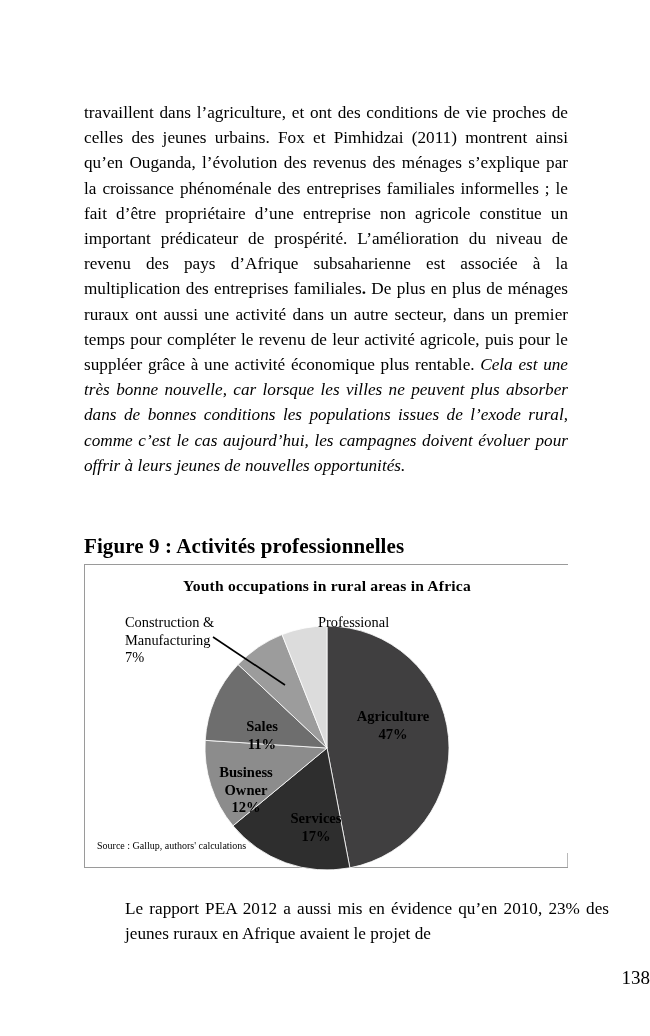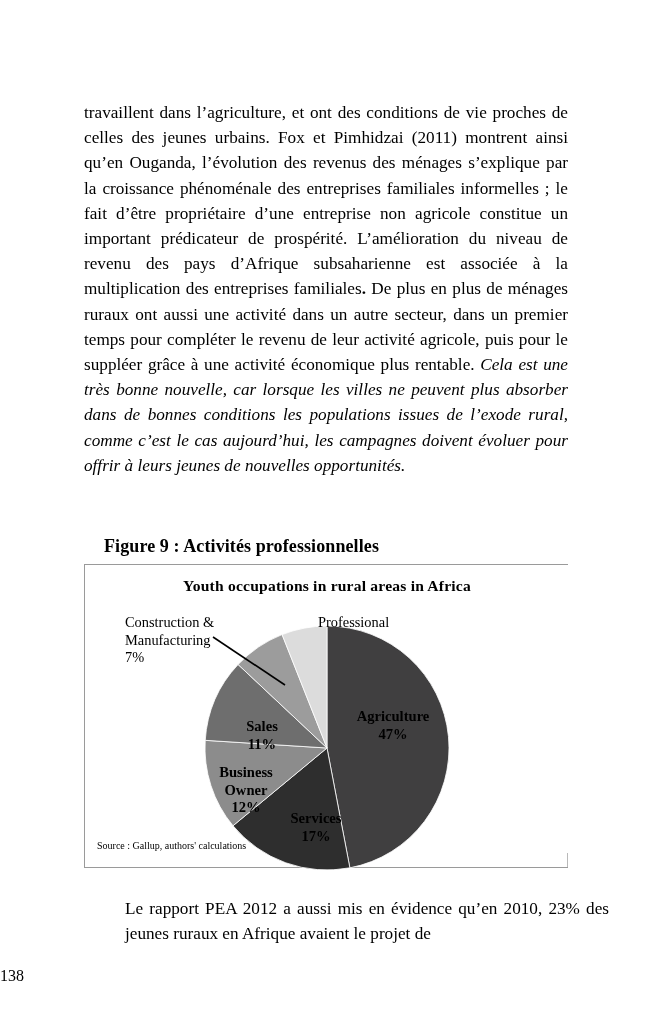--- a/index.html
+++ b/index.html
@@ -42,25 +42,24 @@
   }
   p.para .b { font-weight: bold; }
   p.para .i { font-style: italic; }
 
   
   .fig-caption {
     position: absolute;
     left: 84px;
     top: 524px;
     width: 490px;
-    font-size: 18px;
+    font-size: 21px;
     font-weight: bold;
     line-height: 20px;
     letter-spacing: 0.1px;
-    margin-left: 20px;
   }
 
   
   .chart-frame {
     position: absolute;
     left: 84px;
     top: 552px;
     width: 484px;
     height: 304px;
     border: 1px solid #9a9a9a;
@@ -118,22 +117,22 @@
     font-size: 14.4px;
     fill: #000000;
   }
 
   
   .page-number {
     position: absolute;
     left: 0;
     top: 955px;
     width: 650px;
-    text-align: left;
-    font-size: 16px;
+    text-align: right;
+    font-size: 19px;
   }
 </style>
 </head>
 <body>
 
 <div class="page">
 
   <div class="content">
     <p class="para"><span>travaillent dans l’agriculture, et ont des conditions de vie proches de celles des jeunes urbains. Fox et Pimhidzai (2011) montrent ainsi qu’en Ouganda, l’évolution des revenus des ménages s’explique par la croissance phénoménale des entreprises familiales informelles ; le fait d’être propriétaire d’une entreprise non agricole constitue un important prédicateur de prospérité. L’amélioration du niveau de revenu des pays d’Afrique subsaharienne est associée à la multiplication des entreprises familiales</span><span class="b">.</span><span> De plus en plus de ménages ruraux ont aussi une activité dans un autre secteur, dans un premier temps pour compléter le revenu de leur activité agricole, puis pour le suppléer grâce à une activité économique plus rentable. </span><span class="i">Cela est une très bonne nouvelle, car lorsque les villes ne peuvent plus absorber dans de bonnes conditions les populations issues de l’exode rural, comme c’est le cas aujourd’hui, les campagnes doivent évoluer pour offrir à leurs jeunes de nouvelles opportunités.</span></p>
   </div>

